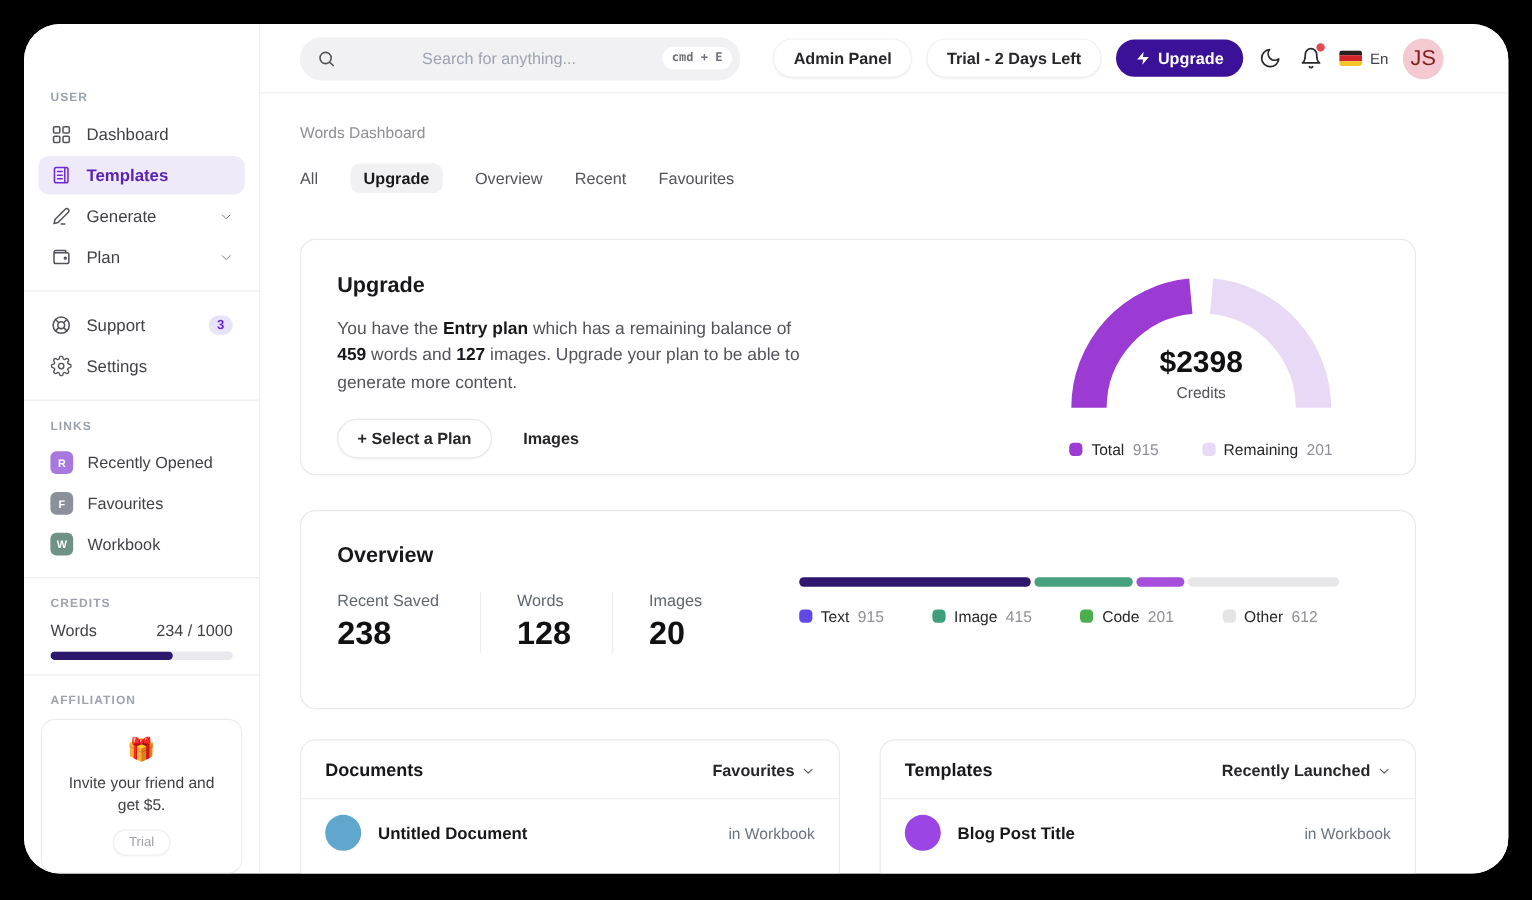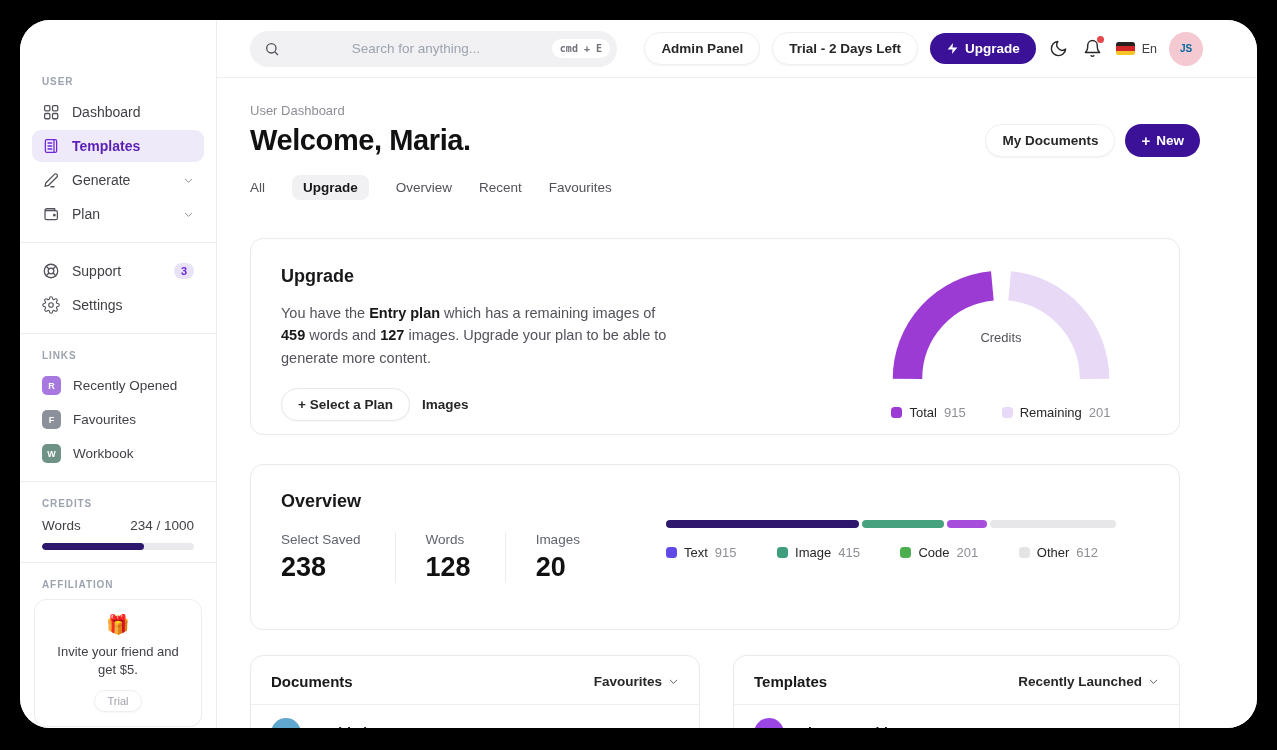--- a/index.html
+++ b/index.html
@@ -35,38 +35,38 @@
   .kbd { background:#fff; border-radius:10px; font-family:"DejaVu Sans Mono",monospace; font-size:10px; color:#71717a; padding:4px 8px; white-space:nowrap;font-weight:bold; }
   .top-right { margin-left:auto; display:flex; align-items:center; gap:12px; }
   .pill-white { background:#fff; border:1px solid #efeff2; box-shadow:0 1px 2px rgba(0,0,0,.05); border-radius:18px; padding:8px 16px; font-size:13.5px; font-weight:600; color:#27272a; cursor:pointer; white-space:nowrap; }
   .pill-accent { border:none; border-radius:18px; padding:8px 16px; font-size:13.5px; font-weight:600; color:#fff; cursor:pointer; display:flex; align-items:center; gap:6px; white-space:nowrap; }
   .icon-btn { width:22px; height:22px; position:relative; display:flex; align-items:center; justify-content:center; cursor:pointer; }
   .icon-btn svg { width:19px; height:19px; stroke:#27272a; fill:none; stroke-width:1.8; stroke-linecap:round; stroke-linejoin:round; }
   .dot { position:absolute; top:-2px; right:0; width:7px; height:7px; border-radius:50%; background:#e5484d; }
   .flag { width:19px; height:13px; border-radius:2.5px; overflow:hidden; display:flex; flex-direction:column; flex:none; cursor:pointer; }
   .flag div { flex:1; }
   .lang { font-size:12.5px; color:#3f3f46; font-weight:500; margin-left:-5px; cursor:pointer; }
-  .avatar { width:34px; height:34px; border-radius:50%; background:#f4c9d2; color:#0369a1; font-size:10px; font-weight:700; display:flex; align-items:center; justify-content:center; cursor:pointer; }
+  .avatar { width:34px; height:34px; border-radius:50%; background:#f4c9d2; color:#7f1d1d; font-size:18px; font-weight:400; display:flex; align-items:center; justify-content:center; cursor:pointer; }
 
   
   .main { position:absolute; left:197px; right:0; top:58px; bottom:0; padding:0 57px 0 33px; overflow:hidden; background:#fff; }
   .breadcrumb { margin-top:25px; font-size:13px; color:#8e8e96; }
   .head-row { display:flex; align-items:center; justify-content:space-between; margin-top:6px; }
   .page-title { font-size:29px; font-weight:800; color:#111113; letter-spacing:-.4px; }
   .head-btns { display:flex; gap:10px; align-items:center; }
   .tabs { display:flex; gap:27px; align-items:center; margin-top:18px; font-size:13.5px; color:#52525b; }
   .tab { cursor:pointer; padding:5px 0; }
   .tab.active { background:#f1f1f4; padding:5px 11px; border-radius:8px; font-weight:700; color:#18181b; }
 
   .card { border:1px solid #e9e9ee; border-radius:13px; background:#fff; }
   .upgrade-card { width:930px; height:197px; margin-top:38px; position:relative; padding:27px 30px; }
   .card-title { font-size:18px; font-weight:800; color:#18181b; }
   .upgrade-body { margin-top:15px; width:400px; font-size:14.5px; line-height:1.55; color:#52525b; }
   .upgrade-body b { color:#18181b; }
-  .upgrade-actions { margin-top:19px; display:flex; align-items:center; gap:12px; }
+  .upgrade-actions { margin-top:19px; display:flex; align-items:center; gap:26px; }
   .btn-outline { background:#fff; border:1px solid #e7e7ec; box-shadow:0 1px 2px rgba(0,0,0,.04); border-radius:18px; padding:8px 16px; font-size:13.5px; font-weight:700; color:#27272a; cursor:pointer; }
   .btn-bare { font-size:13.5px; font-weight:700; color:#27272a; cursor:pointer; background:none; border:none; }
 
   .gauge-wrap { position:absolute; right:66px; top:26px; width:224px; }
   .gauge-center { position:absolute; left:0; right:0; top:62px; text-align:center; }
   .gauge-value { font-size:25px; font-weight:800; color:#111113; }
   .gauge-caption { font-size:13px; color:#52525b; margin-top:3px; }
   .gauge-legend { display:flex; justify-content:center; gap:36px; margin-top:14px; }
   .leg-item { display:flex; align-items:center; gap:7px; font-size:13px; color:#27272a; font-weight:500; }
   .leg-chip { width:11px; height:11px; border-radius:3.5px; flex:none; }
@@ -245,55 +245,46 @@
         <div style="background:#26211f"></div>
           <div style="background:#d2252a"></div>
           <div style="background:#f5c527"></div>
       </span>
       <span class="lang">En</span>
       <span class="avatar">JS</span>
     </div>
   </header>
 
   <main class="main">
-    <div class="breadcrumb">User Dashboard</div>
-
-    <div class="head-row">
-      <h1 class="page-title">Welcome, Maria.</h1>
-      <div class="head-btns">
-        <button class="pill-white">My Documents</button>
-        <button class="pill-accent" style="background: rgb(59, 17, 152);">
-          <span style="font-size:15px;font-weight:600">+</span>
-          <span>New</span>
-        </button>
-      </div>
-    </div>
+    <div class="breadcrumb">Words Dashboard</div>
+
 
     <div class="tabs">
       <span class="tab">All</span>
       <span class="tab active">Upgrade</span>
       <span class="tab">Overview</span>
       <span class="tab">Recent</span>
       <span class="tab">Favourites</span>
     </div>
 
     <section class="card upgrade-card">
       <div class="card-title">Upgrade</div>
-      <p class="upgrade-body"><span>You have the </span><b>Entry plan</b><span> which has a remaining images of </span><b>459</b><span> words and </span><b>127</b><span> images. Upgrade your plan to be able to generate more content.</span></p>
+      <p class="upgrade-body"><span>You have the </span><b>Entry plan</b><span> which has a remaining balance of </span><b>459</b><span> words and </span><b>127</b><span> images. Upgrade your plan to be able to generate more content.</span></p>
       <div class="upgrade-actions">
         <button class="btn-outline">+ Select a Plan</button>
         <button class="btn-bare">Images</button>
       </div>
 
       <div class="gauge-wrap">
         <svg width="224" height="122" viewBox="0 0 220 120">
           <path d="M 18 112 A 92 92 0 0 1 101.5 20.5" fill="none" stroke-width="29" style="stroke: rgb(156, 59, 212);"></path>
           <path d="M 118.5 20.5 A 92 92 0 0 1 202 112" fill="none" stroke-width="29" style="stroke: rgb(232, 217, 247);"></path>
         </svg>
         <div class="gauge-center">
+          <div class="gauge-value">$2398</div>
           <div class="gauge-caption">Credits</div>
         </div>
         <div class="gauge-legend">
           <span class="leg-item">
             <span class="leg-chip" style="background: rgb(156, 59, 212);"></span>
             <span>Total</span>
             <span class="leg-val">915</span>
           </span>
           <span class="leg-item">
             <span class="leg-chip" style="background: rgb(232, 217, 247);"></span>
@@ -301,21 +292,21 @@
             <span class="leg-val">201</span>
           </span>
         </div>
       </div>
     </section>
 
     <section class="card overview-card">
       <div class="card-title">Overview</div>
       <div class="stats">
         <div class="stat">
-          <div class="stat-label">Select Saved</div>
+          <div class="stat-label">Recent Saved</div>
           <div class="stat-value">238</div>
         </div>
         <div class="stat">
           <div class="stat-label">Words</div>
           <div class="stat-value">128</div>
         </div>
         <div class="stat">
           <div class="stat-label">Images</div>
           <div class="stat-value">20</div>
         </div>

